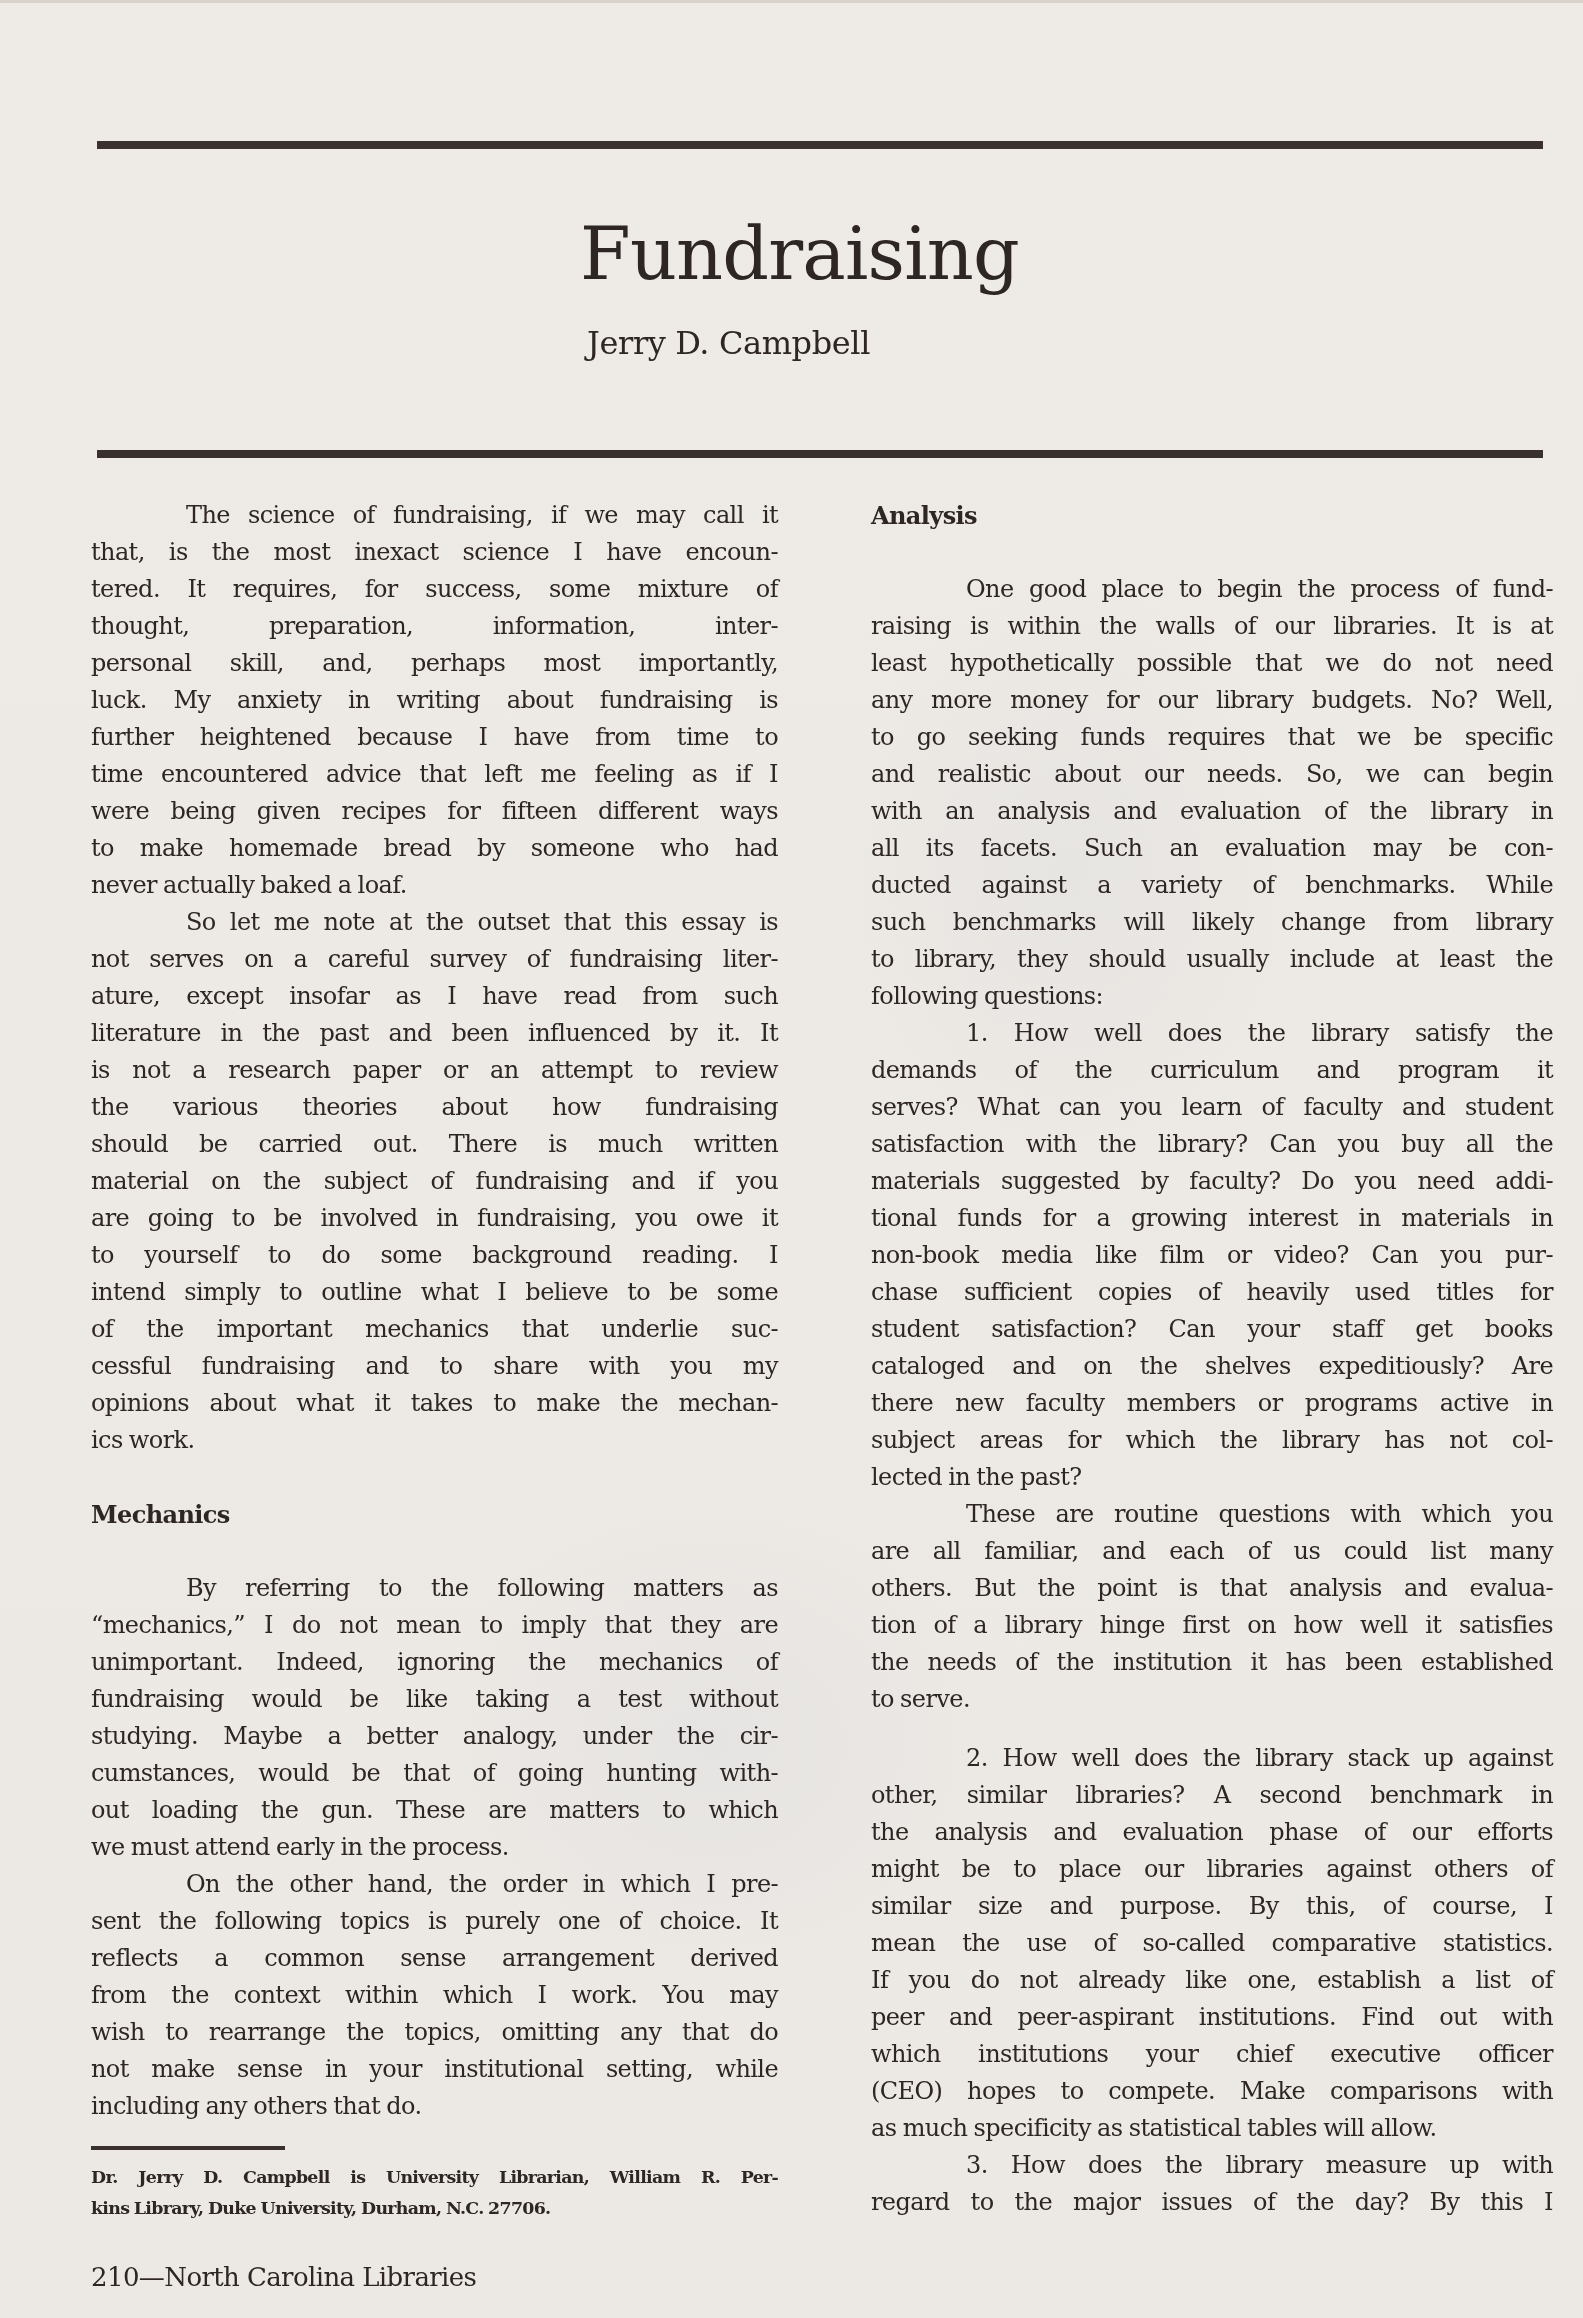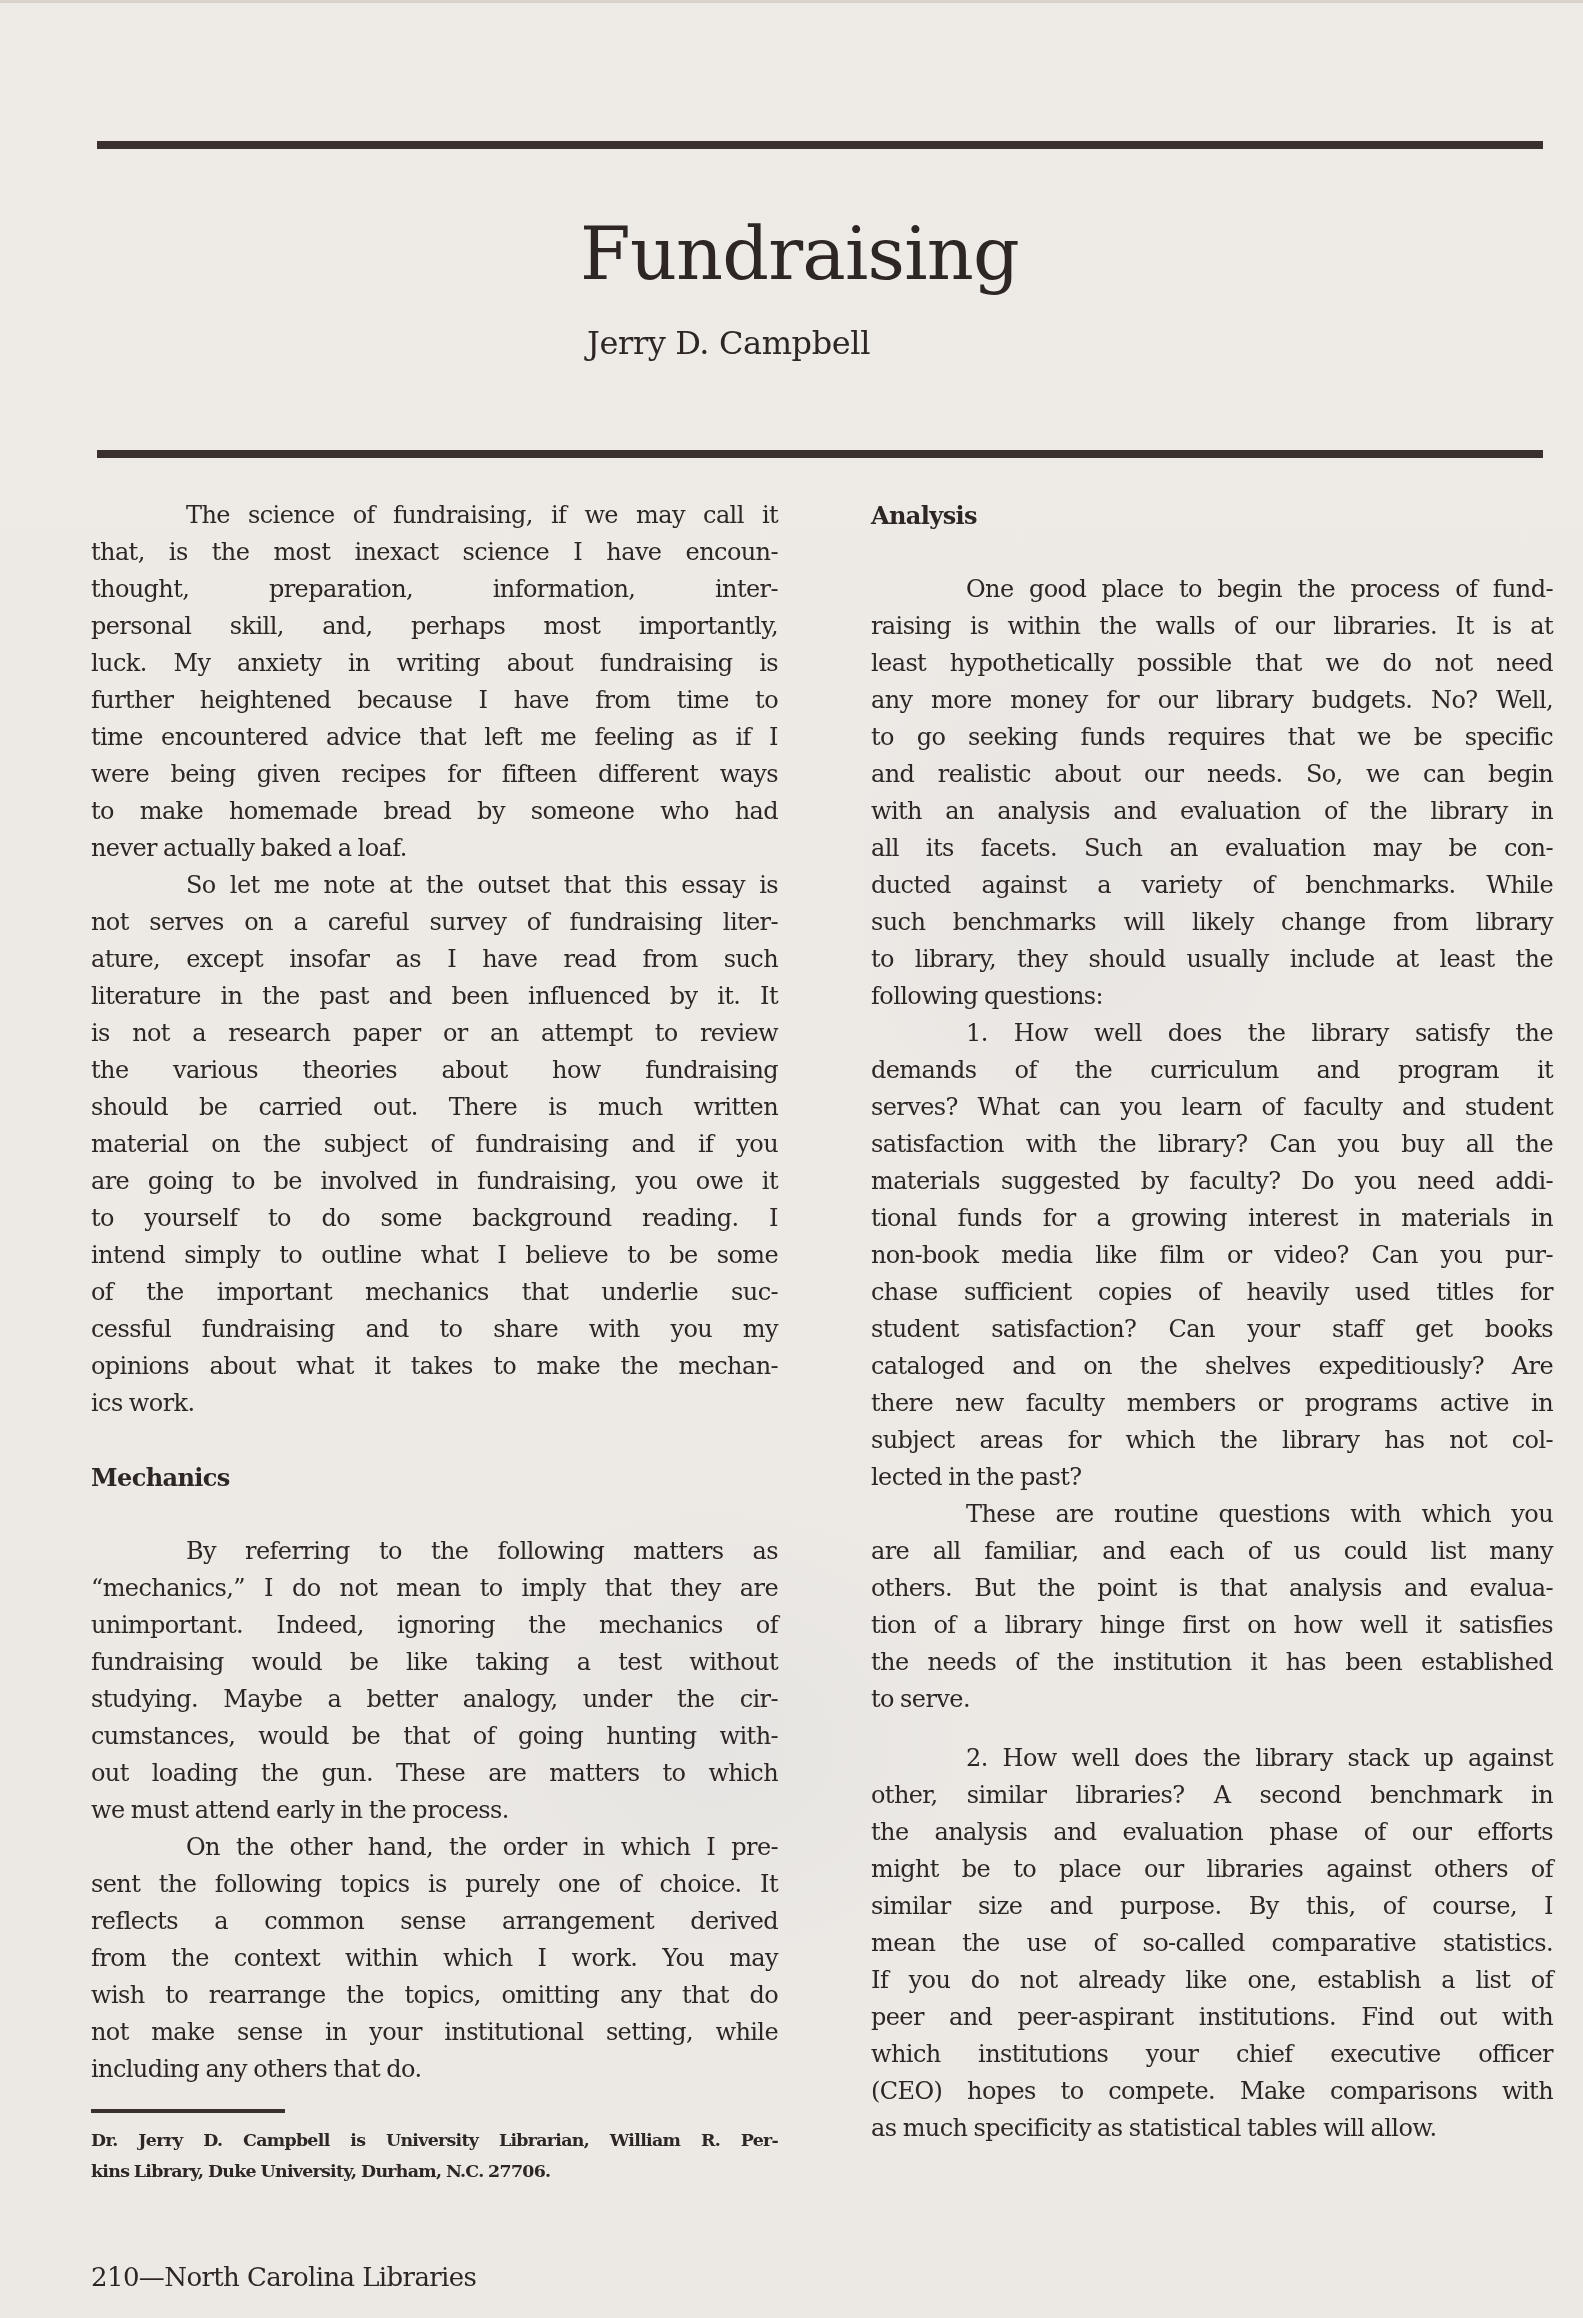--- a/index.html
+++ b/index.html
@@ -68,20 +68,21 @@
 
 <div class="rule top"></div>
 <h1 class="title" style="margin:8px;font-weight:normal;">Fundraising</h1>
 <div class="byline">Jerry D. Campbell</div>
 <div class="rule bottom"></div>
 
 <div class="col left">
   <div id="p-intro1">
       <div class="line indent">The science of fundraising, if we may call it</div>
       <div class="line">that, is the most inexact science I have encoun-</div>
+      <div class="line">tered. It requires, for success, some mixture of</div>
       <div class="line">thought, preparation, information, inter-</div>
       <div class="line">personal skill, and, perhaps most importantly,</div>
       <div class="line">luck. My anxiety in writing about fundraising is</div>
       <div class="line">further heightened because I have from time to</div>
       <div class="line">time encountered advice that left me feeling as if I</div>
       <div class="line">were being given recipes for fifteen different ways</div>
       <div class="line">to make homemade bread by someone who had</div>
       <div class="line last">never actually baked a loaf.</div>
     </div>
   <div id="p-intro2">
@@ -177,16 +178,20 @@
       <div class="line">the analysis and evaluation phase of our efforts</div>
       <div class="line">might be to place our libraries against others of</div>
       <div class="line">similar size and purpose. By this, of course, I</div>
       <div class="line">mean the use of so-called comparative statistics.</div>
       <div class="line">If you do not already like one, establish a list of</div>
       <div class="line">peer and peer-aspirant institutions. Find out with</div>
       <div class="line">which institutions your chief executive officer</div>
       <div class="line">(CEO) hopes to compete. Make comparisons with</div>
       <div class="line last">as much specificity as statistical tables will allow.</div>
     </div>
+  <div id="p-q3">
+      <div class="line indent">3. How does the library measure up with</div>
+      <div class="line">regard to the major issues of the day? By this I</div>
+    </div>
 </div>
 
 <div class="footer">210—North Carolina Libraries</div>
 
 
 </body></html>

